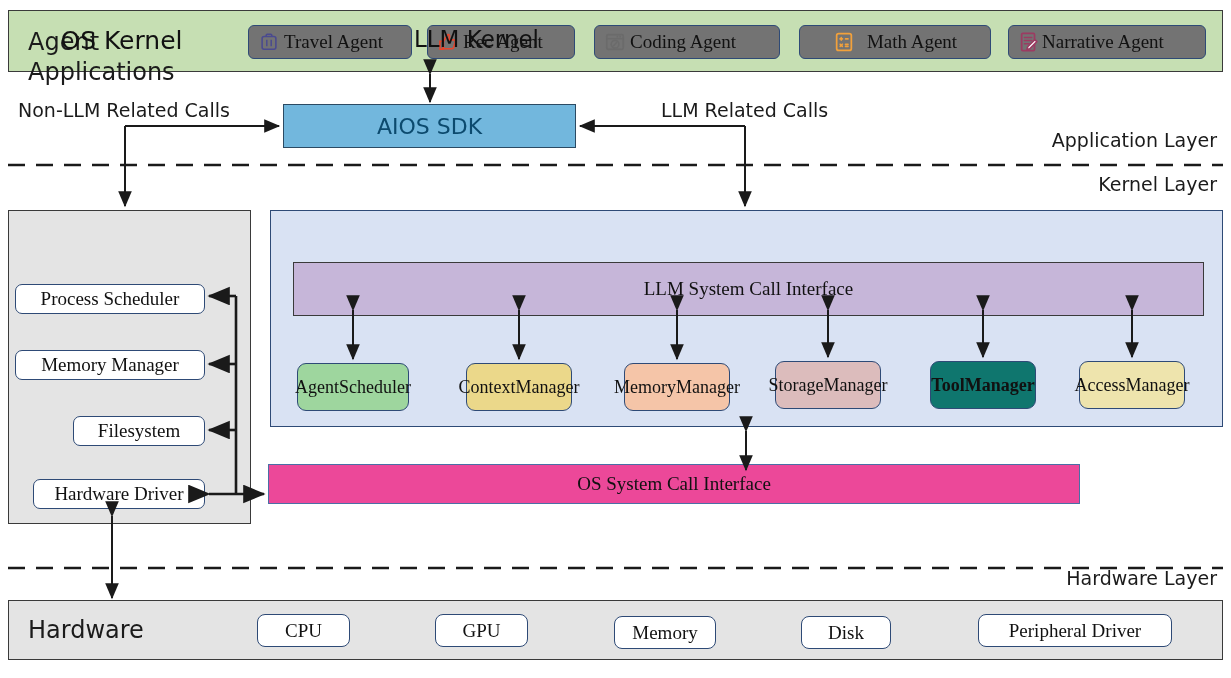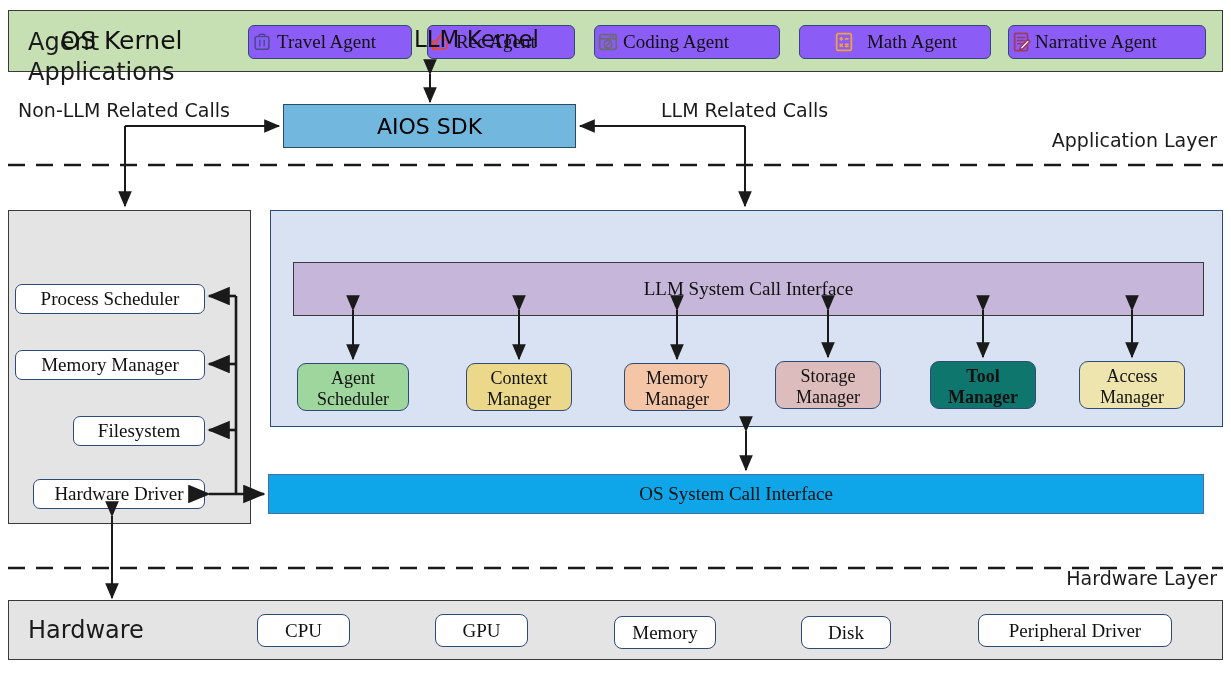--- a/index.html
+++ b/index.html
@@ -6,30 +6,30 @@
   body{width:1231px;height:678px;position:relative;
        font-family:"DejaVu Sans", sans-serif;overflow:hidden;}
   #stage{position:absolute;left:0;top:0;width:1231px;height:678px;}
   .abs{position:absolute;box-sizing:border-box;}
 
   
   #app-band{left:8px;top:10px;width:1215px;height:62px;
     background:#c6dfb3;border:1.5px solid #3a3a3a;}
   #app-title{left:28px;top:27px;width:220px;height:30px;
     font-size:24px;color:#1b1b1b;line-height:30px;}
-  .agent-chip{height:34px;background:#8b5cf6;border:1.6px solid #2e4a76;
-    border-radius:6px;display:flex;align-items:center;gap:4px;padding:0 2px;}
+  .agent-chip{height:34px;background:#737373;border:1.6px solid #2e4a76;
+    border-radius:6px;display:flex;align-items:center;gap:4px;padding:0 9px;}
   .agent-chip .lbl{font-family:"Liberation Serif", serif;font-size:19px;color:#111;white-space:nowrap;}
   .agent-chip .ico{width:22px;height:22px;flex:0 0 22px;display:block;}
 
   
   #sdk-box{left:283px;top:104px;width:293px;height:44px;
     background:#72b7dd;border:1.5px solid #2b4a63;
     display:flex;align-items:center;justify-content:center;}
-  #sdk-box span{font-size:22px;color:#000000;}
+  #sdk-box span{font-size:22px;color:#0c4a6e;}
 
   .calls-label{font-size:19px;color:#1b1b1b;white-space:nowrap;}
   #lbl-nonllm{left:18px;top:99px;}
   #lbl-llm{left:661px;top:99px;}
 
   .layer-label{font-size:19px;color:#1b1b1b;white-space:nowrap;text-align:right;}
   #lbl-applayer{left:1021px;top:129px;width:196px;}
   #lbl-kernellayer{left:1051px;top:173px;width:166px;}
   #lbl-hwlayer{left:1041px;top:567px;width:176px;}
 
@@ -45,26 +45,26 @@
   
   #llm-kernel{left:270px;top:210px;width:953px;height:217px;
     background:#d9e2f3;border:1.5px solid #2e4a76;}
   #llm-kernel-title{left:0;top:26px;width:953px;text-align:center;
     font-size:23px;color:#111;}
   #syscall-llm{left:293px;top:262px;width:911px;height:54px;
     background:#c6b6d9;border:1.5px solid #3a3a3a;
     display:flex;align-items:center;justify-content:center;
     font-family:"Liberation Serif", serif;font-size:19px;color:#111;}
   .mod{height:48px;border:1.6px solid #2e4a76;border-radius:9px;
-    display:flex;flex-direction:column;align-items:center;justify-content:flex-end;
+    display:flex;flex-direction:row;align-items:center;justify-content:center;
     font-family:"Liberation Serif", serif;font-size:18px;color:#111;line-height:21px;}
 
   
-  #syscall-os{left:268px;top:474px;width:936px;height:40px;
-    background:#0ea5e9;border:1.4px solid #4a6fa5;
+  #syscall-os{left:268px;top:464px;width:812px;height:40px;
+    background:#ec4899;border:1.4px solid #4a6fa5;
     display:flex;align-items:center;justify-content:center;
     font-family:"Liberation Serif", serif;font-size:19px;color:#111;}
 
   
   #hw-band{left:8px;top:600px;width:1215px;height:60px;
     background:#e4e4e4;border:1.5px solid #3a3a3a;}
   #hw-title{left:28px;top:616px;font-size:24px;color:#1b1b1b;line-height:28px;}
   .hw-chip{height:33px;background:#ffffff;border:1.6px solid #2e4a76;
     border-radius:8px;display:flex;align-items:center;justify-content:center;
     font-family:"Liberation Serif", serif;font-size:19px;color:#111;padding:0 14px;}
@@ -140,20 +140,21 @@
   </div>
 
   <div class="abs" id="sdk-box">
     <span>AIOS SDK</span>
   </div>
 
   <div class="abs calls-label" id="lbl-nonllm">Non-LLM Related Calls</div>
   <div class="abs calls-label" id="lbl-llm">LLM Related Calls</div>
 
   <div class="abs layer-label" id="lbl-applayer">Application Layer</div>
+  <div class="abs layer-label" id="lbl-kernellayer">Kernel Layer</div>
   <div class="abs layer-label" id="lbl-hwlayer">Hardware Layer</div>
 
   <div class="abs" id="os-kernel"></div>
   <div class="abs" id="os-kernel-title">OS Kernel</div>
 
   <div class="abs os-item" style="left:15px;top:284px;width:190px;">Process Scheduler</div>
   <div class="abs os-item" style="left:15px;top:350px;width:190px;">Memory Manager</div>
   <div class="abs os-item" style="left:73px;top:416px;width:132px;">Filesystem</div>
   <div class="abs os-item" style="left:33px;top:479px;width:172px;">Hardware Driver</div>
 

